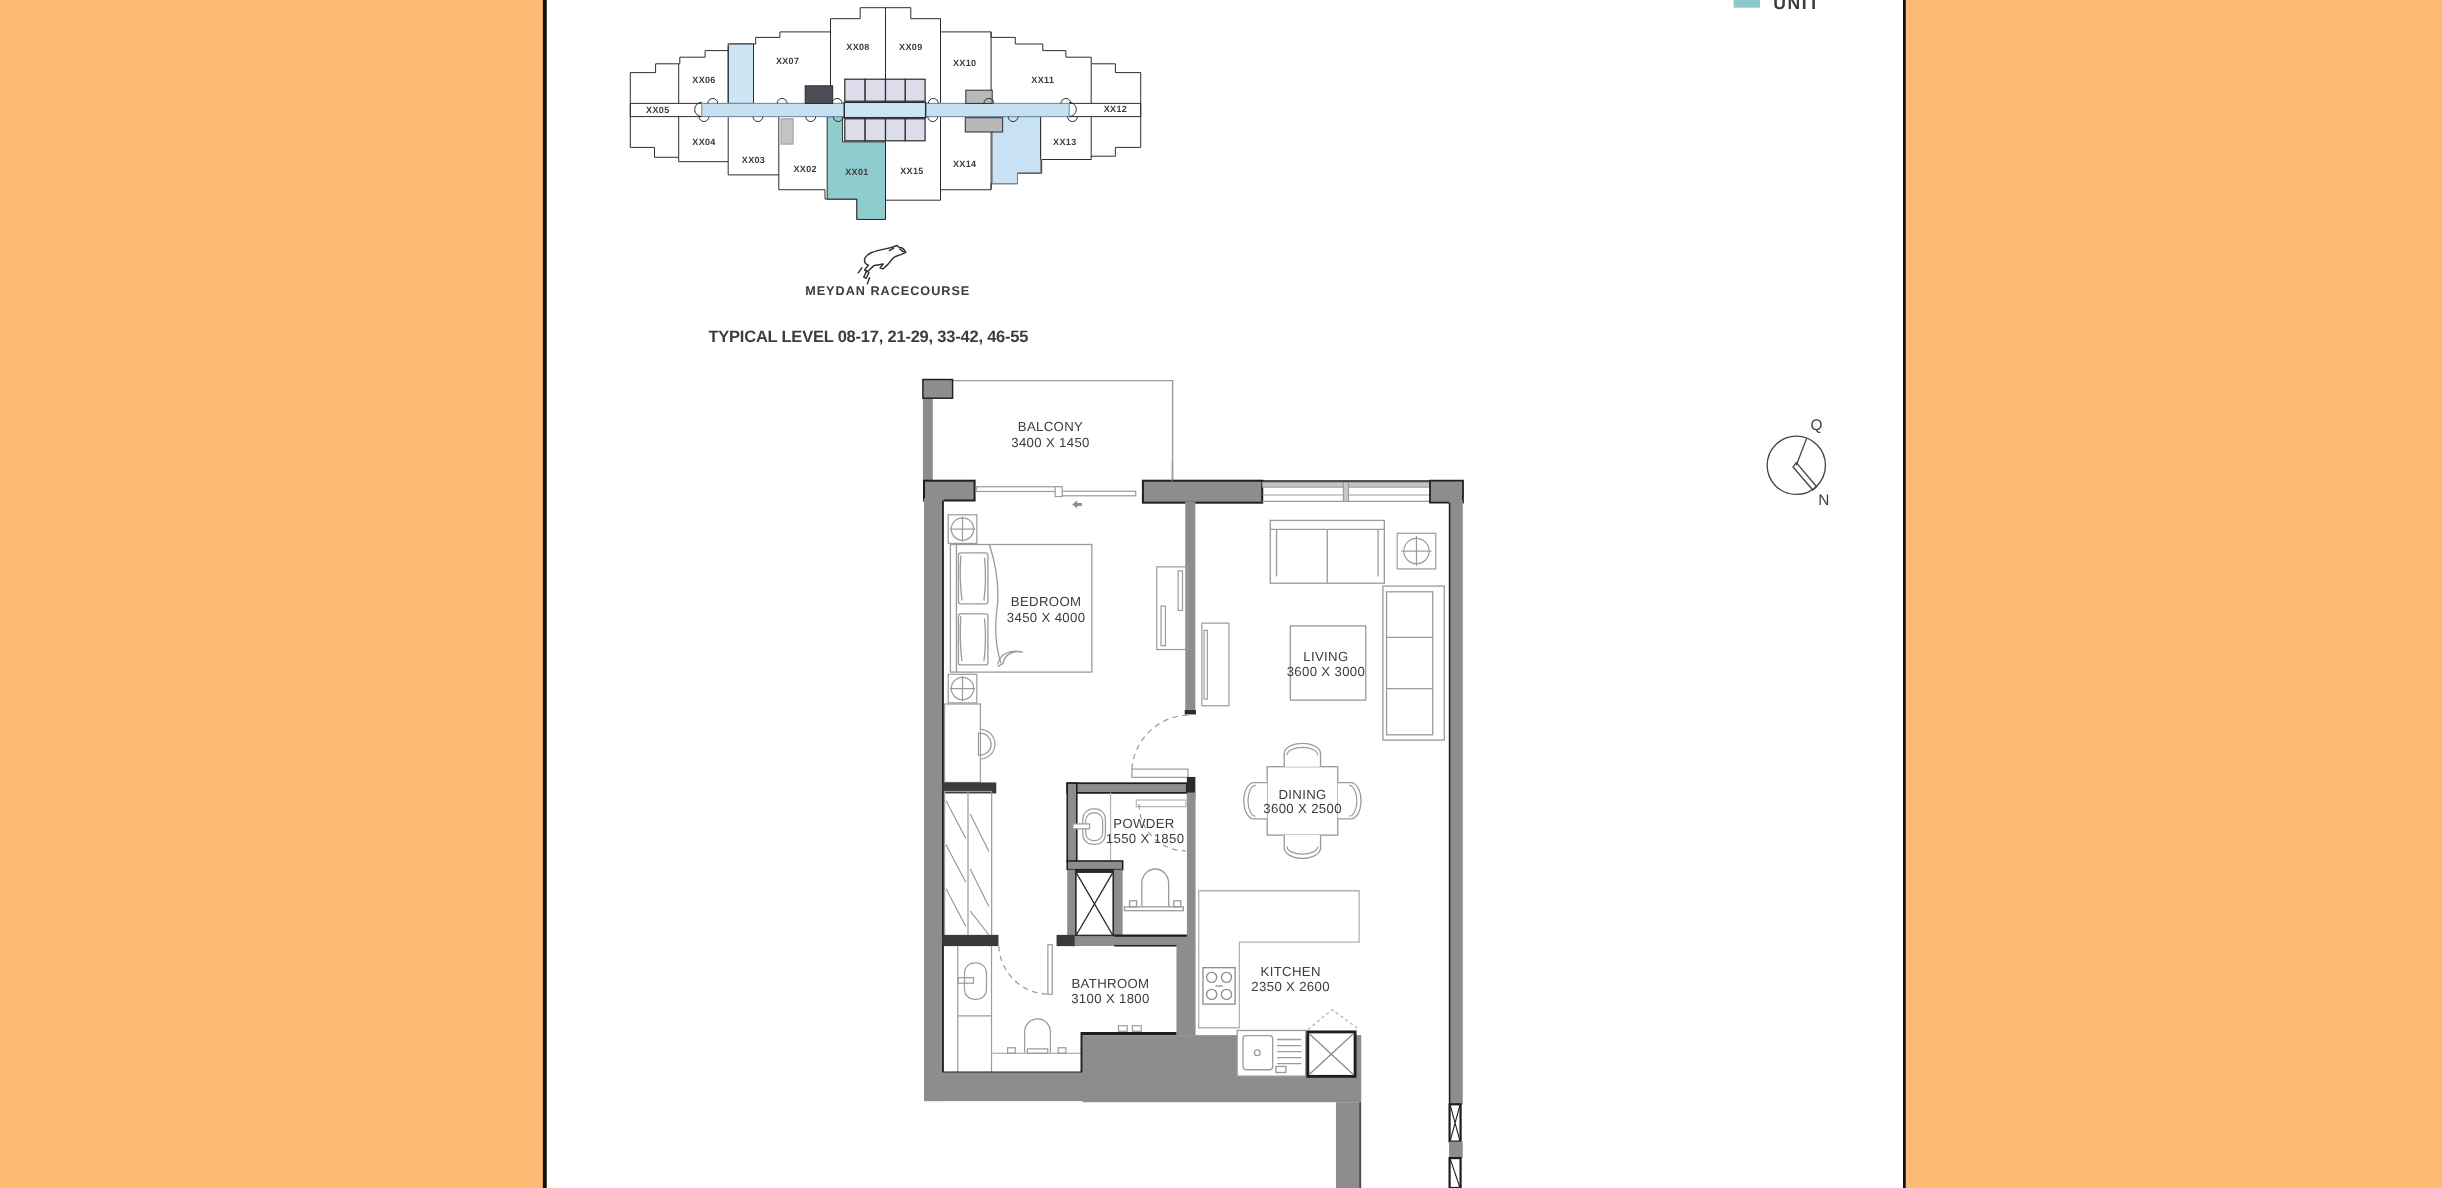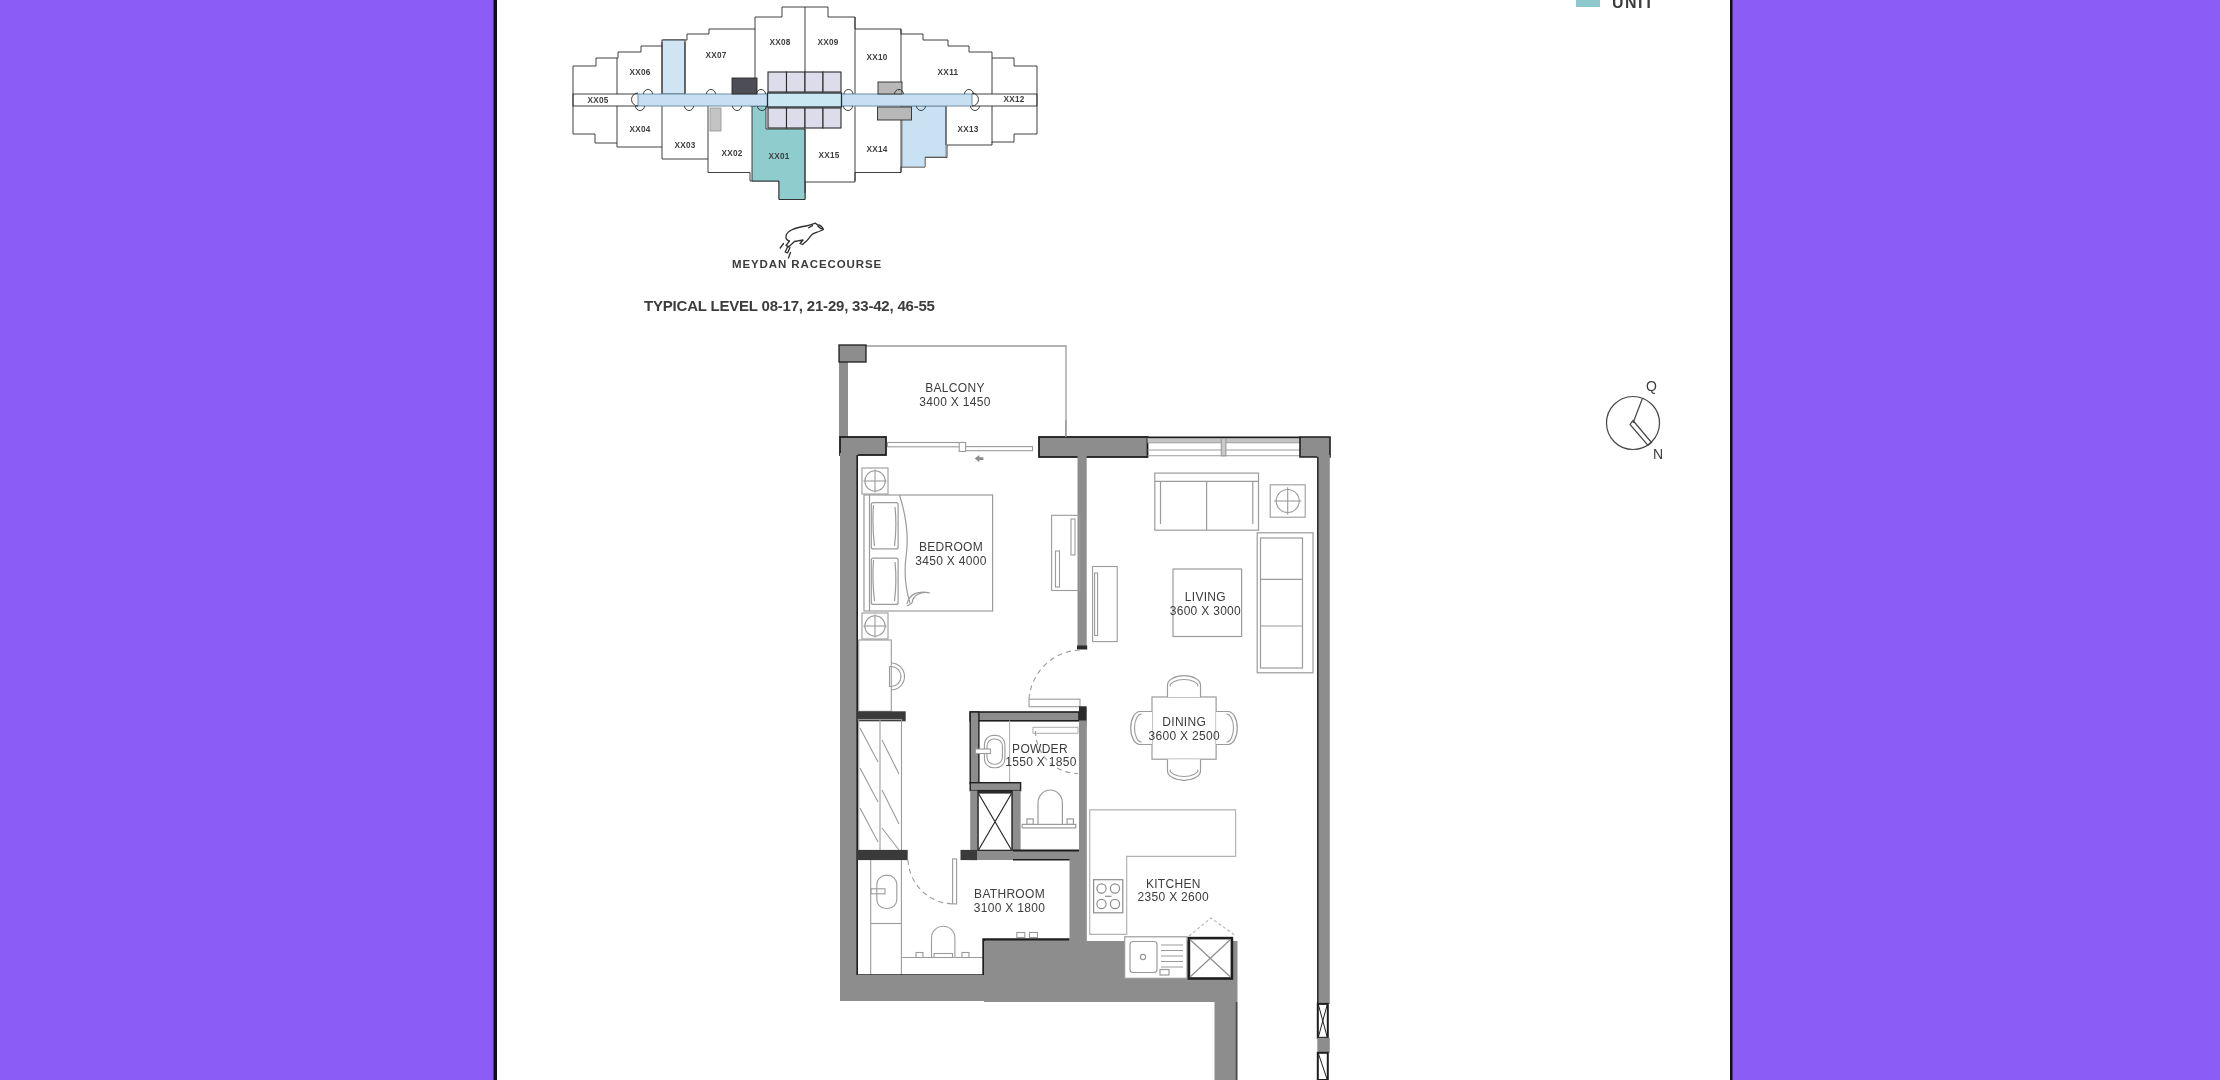--- a/index.html
+++ b/index.html
@@ -1,16 +1,16 @@
 <!DOCTYPE html>
 <html><head>
 <meta charset="utf-8">
 <style>
   html,body{margin:0;padding:0;background:#262626;}
-  .canvas{position:relative;width:2220px;height:1080px;overflow:hidden;background:#8b5cf6;}
+  .canvas{position:relative;width:2220px;height:1080px;overflow:hidden;background:#fdba74;}
   svg{position:absolute;top:0;left:0;}
   text{font-family:"Liberation Sans", sans-serif;fill:#3c3c3c;}
 </style>
 </head>
 <body>
 <div class="canvas">
 <svg width="2220" height="1080" viewBox="0 0 2220 1080">
 
   <rect x="497" y="0" width="1233" height="1080" fill="#ffffff"></rect>
 

